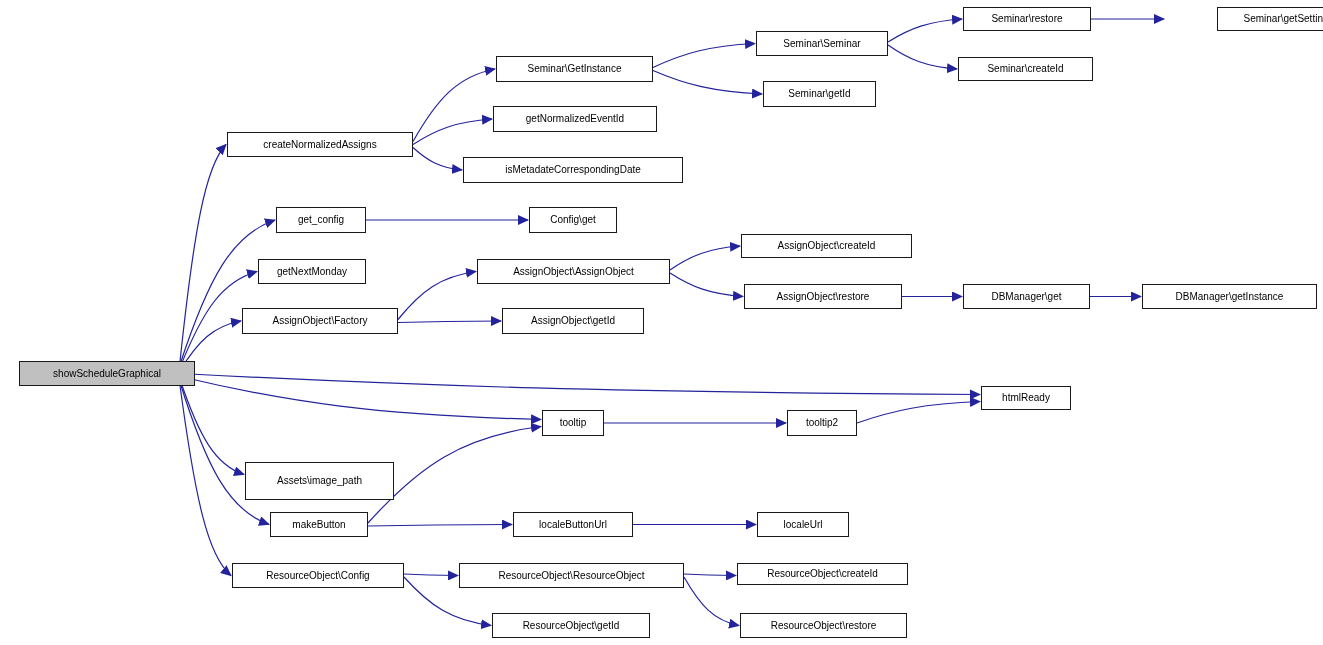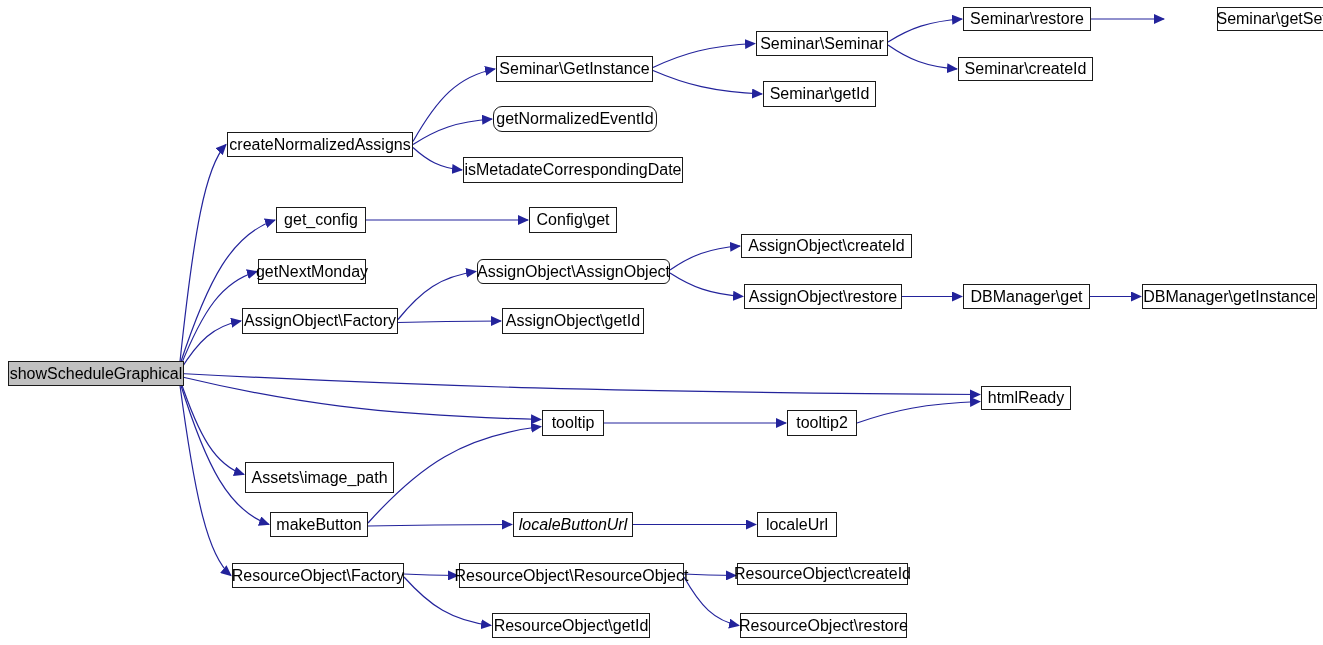--- a/index.html
+++ b/index.html
@@ -11,21 +11,21 @@
     overflow:hidden;
   }
   #edge-layer{position:absolute;left:0;top:0;pointer-events:none;}
   .node{
     position:absolute;
     box-sizing:border-box;
     background:var(--node-fill,#ffffff);
     border:1px solid var(--node-border,#1a1a1a);
     color:var(--text,#000000);
     display:flex;align-items:center;justify-content:center;
-    font-size:16px;line-height:1;
+    font-size:10px;line-height:1;
     white-space:nowrap;
     cursor:pointer;
   }
   .node.root{
     background:var(--root-fill,#c0c0c0);
     cursor:default;
   }
 </style>
 </head>
 <body>
@@ -67,46 +67,46 @@
         <path d="M368,523 C419.9,465.1 463.15,436.15 541,426.5" fill="none" stroke="#23239b" stroke-width="1.2" marker-end="url(#arrow)"></path>
         <path d="M368,526 C411.2,525.1 447.2,524.65 512,524.5" fill="none" stroke="#23239b" stroke-width="1.2" marker-end="url(#arrow)"></path>
         <path d="M633,524.5 C669.9,524.5 700.65,524.5 756,524.5" fill="none" stroke="#23239b" stroke-width="1.2" marker-end="url(#arrow)"></path>
         <path d="M404,574 C420.2,574.9 433.7,575.35 458,575.5" fill="none" stroke="#23239b" stroke-width="1.2" marker-end="url(#arrow)"></path>
         <path d="M404,577 C430.1,606.1 451.85,620.65 491,625.5" fill="none" stroke="#23239b" stroke-width="1.2" marker-end="url(#arrow)"></path>
         <path d="M684,574 C699.6,574.9 712.6,575.35 736,575.5" fill="none" stroke="#23239b" stroke-width="1.2" marker-end="url(#arrow)"></path>
         <path d="M684,577 C700.5,606.1 714.25,620.65 739,625.5" fill="none" stroke="#23239b" stroke-width="1.2" marker-end="url(#arrow)"></path>
       </g>
   </svg>
   <div id="node-layer">
-      <div class="node root" style="left: 8px; top: 361px; width: 176px; height: 25px;">showScheduleGraphical</div>
+      <div class="node root" style="left: 19px; top: 361px; width: 176px; height: 25px;">showScheduleGraphical</div>
       <div class="node" style="left: 227px; top: 132px; width: 186px; height: 25px;">createNormalizedAssigns</div>
       <div class="node" style="left: 496px; top: 56px; width: 157px; height: 26px;">Seminar\GetInstance</div>
-      <div class="node" style="left: 493px; top: 106px; width: 164px; height: 26px; border-radius: 9px;">getNormalizedEventId</div>
+      <div class="node" style="left: 493px; top: 106px; width: 164px; height: 26px;">getNormalizedEventId</div>
       <div class="node" style="left: 463px; top: 157px; width: 220px; height: 26px;">isMetadateCorrespondingDate</div>
       <div class="node" style="left: 756px; top: 31px; width: 132px; height: 25px;">Seminar\Seminar</div>
       <div class="node" style="left: 763px; top: 81px; width: 113px; height: 26px;">Seminar\getId</div>
       <div class="node" style="left: 963px; top: 7px; width: 128px; height: 24px;">Seminar\restore</div>
       <div class="node" style="left: 958px; top: 57px; width: 135px; height: 24px;">Seminar\createId</div>
       <div class="node" style="left: 1217px; top: 7px; width: 143px; height: 24px;">Seminar\getSettings</div>
       <div class="node" style="left: 276px; top: 207px; width: 90px; height: 26px;">get_config</div>
       <div class="node" style="left: 529px; top: 207px; width: 88px; height: 26px;">Config\get</div>
       <div class="node" style="left: 258px; top: 259px; width: 108px; height: 25px;">getNextMonday</div>
-      <div class="node" style="left: 477px; top: 259px; width: 193px; height: 25px; border-radius: 6px;">AssignObject\AssignObject</div>
+      <div class="node" style="left: 477px; top: 259px; width: 193px; height: 25px;">AssignObject\AssignObject</div>
       <div class="node" style="left: 242px; top: 308px; width: 156px; height: 26px;">AssignObject\Factory</div>
       <div class="node" style="left: 502px; top: 308px; width: 142px; height: 26px;">AssignObject\getId</div>
       <div class="node" style="left: 741px; top: 234px; width: 171px; height: 24px;">AssignObject\createId</div>
       <div class="node" style="left: 744px; top: 284px; width: 158px; height: 25px;">AssignObject\restore</div>
       <div class="node" style="left: 963px; top: 284px; width: 127px; height: 25px;">DBManager\get</div>
       <div class="node" style="left: 1142px; top: 284px; width: 175px; height: 25px;">DBManager\getInstance</div>
       <div class="node" style="left: 981px; top: 386px; width: 90px; height: 24px;">htmlReady</div>
       <div class="node" style="left: 542px; top: 410px; width: 62px; height: 26px;">tooltip</div>
       <div class="node" style="left: 787px; top: 410px; width: 70px; height: 26px;">tooltip2</div>
-      <div class="node" style="left: 245px; top: 462px; width: 149px; height: 31px;">Assets\image_path</div>
+      <div class="node" style="left: 245px; top: 462px; width: 149px; height: 38px;">Assets\image_path</div>
       <div class="node" style="left: 270px; top: 512px; width: 98px; height: 25px;">makeButton</div>
-      <div class="node" style="left: 513px; top: 512px; width: 120px; height: 25px; font-style: italic;">localeButtonUrl</div>
-      <div class="node" style="left: 757px; top: 512px; width: 80px; height: 25px;">localeUrl</div>
-      <div class="node" style="left: 232px; top: 563px; width: 172px; height: 25px;">ResourceObject\Factory</div>
+      <div class="node" style="left: 513px; top: 512px; width: 120px; height: 25px;">localeButtonUrl</div>
+      <div class="node" style="left: 757px; top: 512px; width: 92px; height: 25px;">localeUrl</div>
+      <div class="node" style="left: 232px; top: 563px; width: 172px; height: 25px;">ResourceObject\Config</div>
       <div class="node" style="left: 459px; top: 563px; width: 225px; height: 25px;">ResourceObject\ResourceObject</div>
       <div class="node" style="left: 737px; top: 563px; width: 171px; height: 22px;">ResourceObject\createId</div>
       <div class="node" style="left: 492px; top: 613px; width: 158px; height: 25px;">ResourceObject\getId</div>
       <div class="node" style="left: 740px; top: 613px; width: 167px; height: 25px;">ResourceObject\restore</div>
     </div>
 </div>
 
 </body></html>

